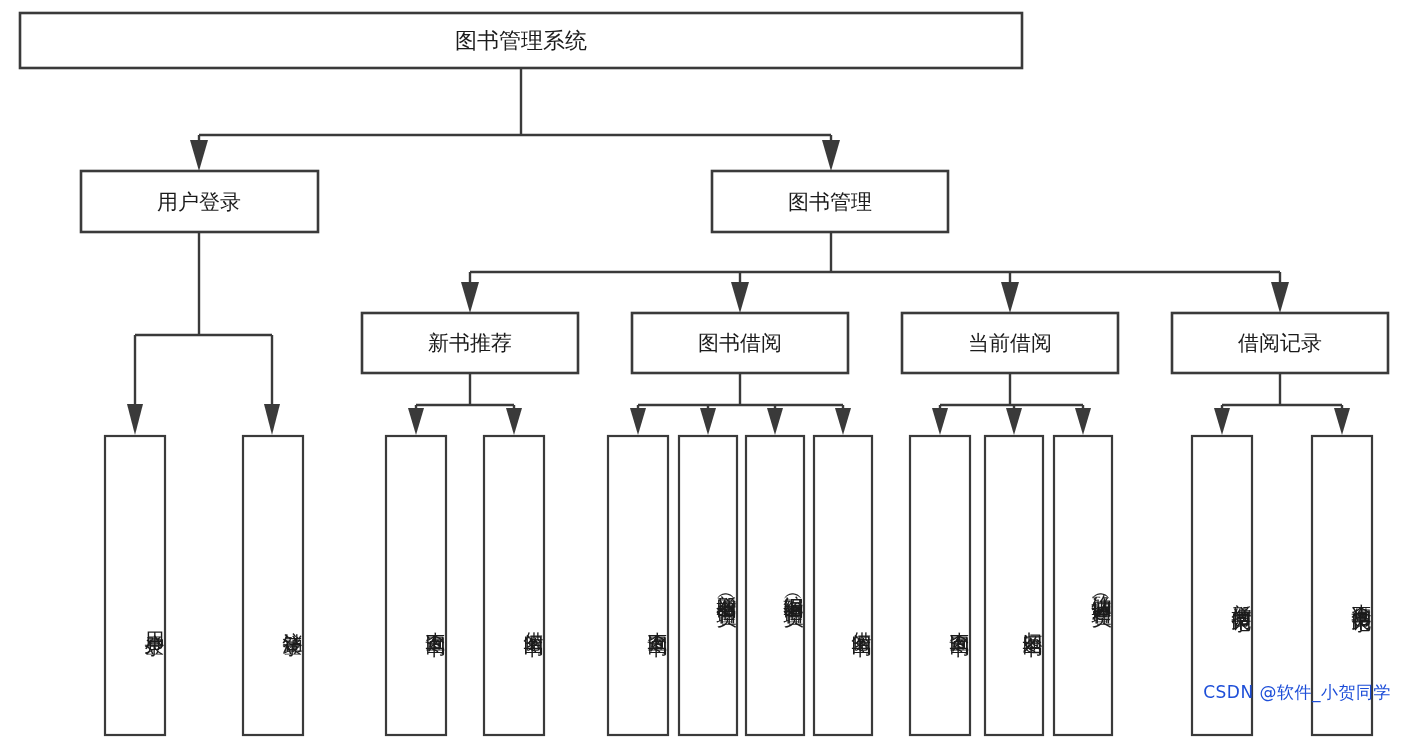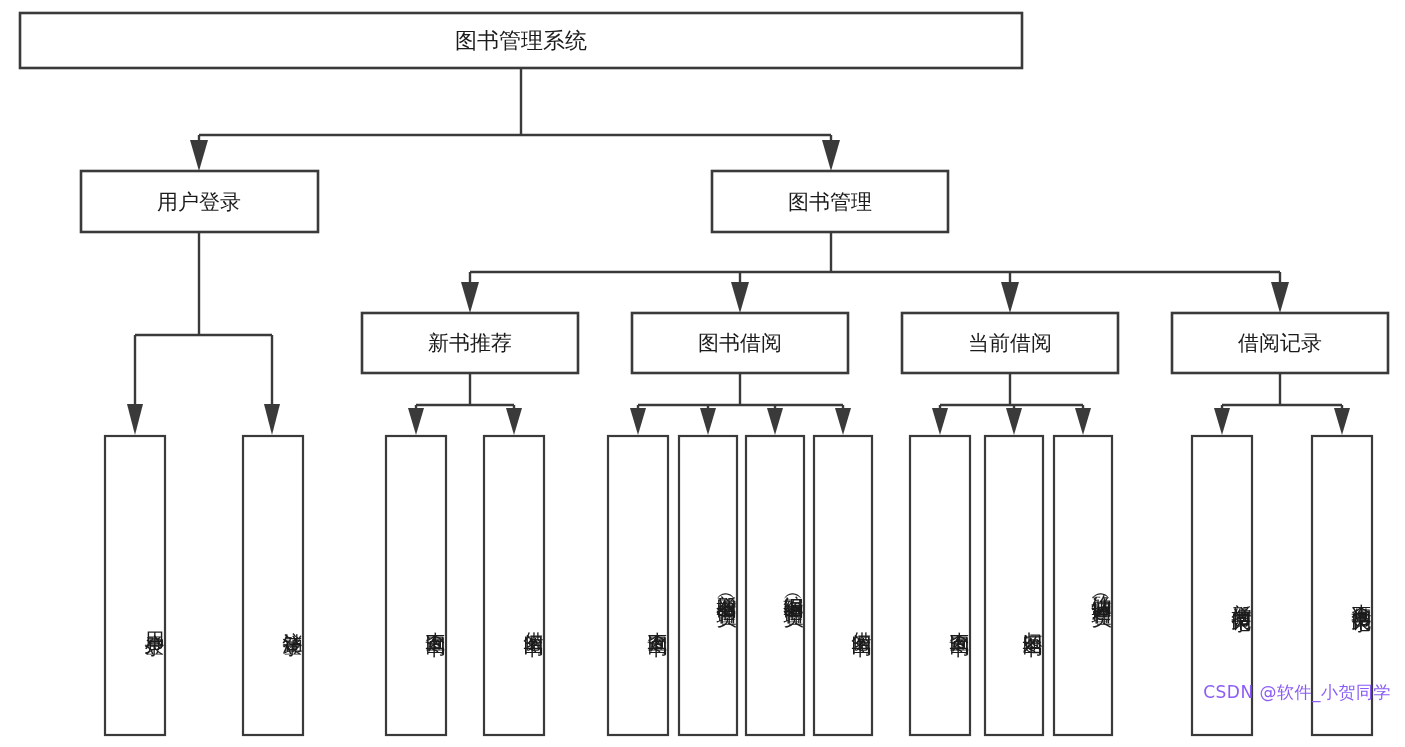--- a/index.html
+++ b/index.html
@@ -69,21 +69,21 @@
     align-items: flex-start;
     justify-content: center;
     pointer-events: none;
   }
   .watermark {
     position: absolute;
     right: 14px;
     bottom: 6px;
     font-family: "DejaVu Sans", "Liberation Sans", sans-serif;
     font-size: 17px;
-    color: #8b5cf6;
+    color: #1d4ed8;
     letter-spacing: 0.5px;
     white-space: nowrap;
   }
 </style>
 </head>
 <body>
 
 <div id="diagram-root">
 
   <svg class="diagram-canvas" viewBox="0 0 1405 747">

